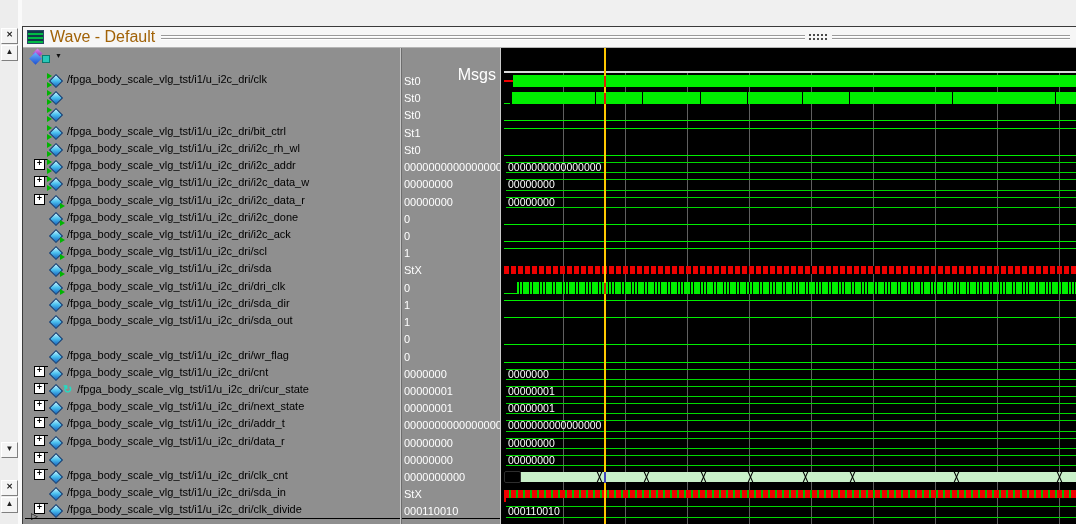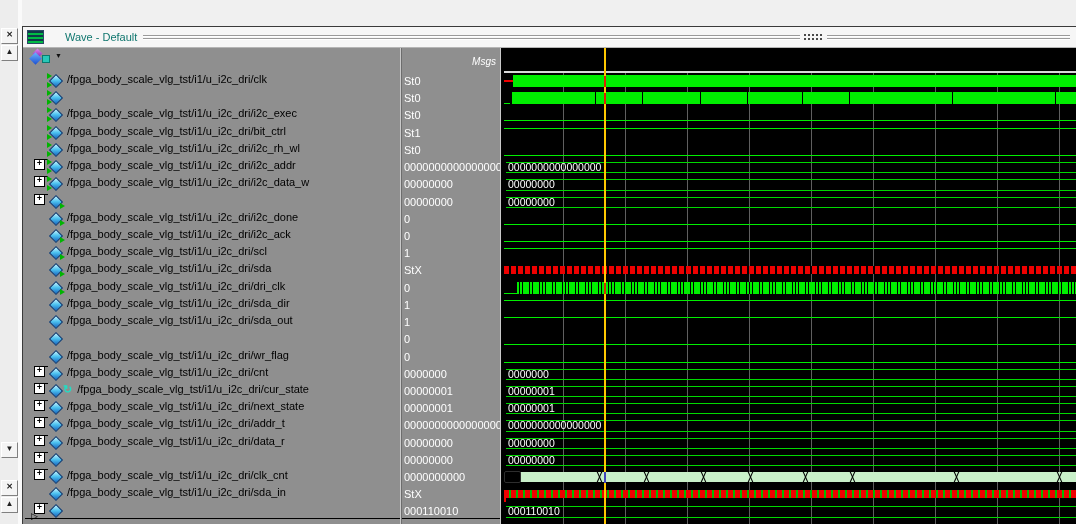--- a/index.html
+++ b/index.html
@@ -11,21 +11,21 @@
            border:1px solid;border-color:#ffffff #808080 #808080 #ffffff;
            font:bold 8px/12px "Liberation Sans",sans-serif;text-align:center;color:#222;cursor:pointer;}
   .gapcol{position:absolute;left:18px;top:0;width:4px;bottom:0;background:#fafafa;}
   
   .wavewin{position:absolute;left:22px;top:26px;right:0;bottom:0;background:var(--panel_gray);
            border-left:1px solid #3a3a3a;border-top:1px solid #3a3a3a;}
   .titlebar{position:absolute;left:0;right:0;top:0;height:21px;background:#f6f6f6;
             border-bottom:1px solid #b5b5b5;display:flex;align-items:center;padding-left:4px;box-sizing:border-box;}
   .winicon{width:15px;height:12px;border:1px solid #2a4a66;
            background:repeating-linear-gradient(0deg,#00bb44 0 2px,#10384a 2px 4px);}
-  .wintitle{margin-left:21px;font-size:11px;color:#0f766e;white-space:nowrap;}
+  .wintitle{margin-left:6px;font-size:16px;color:#a16207;white-space:nowrap;}
   .groove{flex:1;display:flex;align-items:center;margin:0 6px;height:10px;}
   .gline{height:7px;background:linear-gradient(#f6f6f6 0 1px,#9a9a9a 1px 2px,#ffffff 2px 3px,
           #f6f6f6 3px 4px,#9a9a9a 4px 5px,#ffffff 5px 6px,#f6f6f6 6px);}
   .gl1{flex:1 1 73%;} .gl2{flex:1 1 27%;}
   .grip{width:22px;height:9px;margin:0 3px;
         background-image:radial-gradient(#4a4a4a 0.9px,transparent 1.1px);background-size:4px 4px;}
   
   .panel{position:absolute;top:21px;bottom:0;background:var(--panel_gray);overflow:hidden;}
   .names{left:2px;width:375px;}
   .div1{position:absolute;top:21px;bottom:0;left:377px;width:2px;
@@ -36,21 +36,21 @@
   .wave-panel{left:481px;right:0;background:var(--wave_bg);}
   
   .ntoolbar{position:absolute;top:0;left:0;right:0;height:18px;}
   .sigicon-cluster{position:absolute;left:6px;top:2px;width:24px;height:14px;}
   .cl-p{position:absolute;left:3px;top:0;width:7px;height:7px;transform:rotate(45deg);
         background:linear-gradient(135deg,#e080f0,#8020a8);}
   .cl-b{position:absolute;left:0px;top:4px;width:9px;height:9px;transform:rotate(45deg);
         background:linear-gradient(135deg,#6fb4ff,#1b4fd0);}
   .cl-t{position:absolute;left:11px;top:5px;width:6px;height:6px;background:#28c8b8;border:1px solid #0a7a70;}
   .tb-caret{position:absolute;left:30px;top:4px;font-size:7px;color:#111;cursor:pointer;}
-  .msgs-head{position:absolute;top:8px;right:4px;font-size:10px;color:#fff;font-style:italic;}
+  .msgs-head{position:absolute;top:18px;right:4px;font-size:16px;color:#fff;}
   
   .rows{position:absolute;top:25px;left:0;right:0;}
   .nrow{display:flex;height:17.23px;padding-left:9px;box-sizing:border-box;cursor:default;}
   .expander{width:9px;height:9px;flex:0 0 9px;background:#fff;border:1px solid #000;
             font:bold 9px/8px "Liberation Mono",monospace;text-align:center;color:#000;cursor:pointer;}
   .conn{width:3px;height:1px;flex:0 0 3px;background:#000;}
   .exp-spacer{width:14px;flex:0 0 14px;}
   .icon-box{position:relative;width:15px;height:15px;flex:0 0 15px;}
   .diamond{position:absolute;left:3px;top:3px;width:8px;height:8px;transform:rotate(45deg);
            background:linear-gradient(135deg,#c8f4ff 0%,#4ec3f0 45%,#1565c0 100%);border:1px solid #0a3c78;}
@@ -137,21 +137,20 @@
           <span class="exp-spacer"></span>
           <span class="icon-box icon-input">
             <span class="diamond"></span>
           </span>
         </div>
         <div class="nrow">
           <span class="exp-spacer"></span>
           <span class="icon-box icon-input">
             <span class="diamond"></span>
           </span>
-          <span class="sig-name">/fpga_body_scale_vlg_tst/i1/u_i2c_dri/i2c_exec</span>
         </div>
         <div class="nrow">
           <span class="exp-spacer"></span>
           <span class="icon-box icon-input">
             <span class="diamond"></span>
           </span>
           <span class="sig-name">/fpga_body_scale_vlg_tst/i1/u_i2c_dri/bit_ctrl</span>
         </div>
         <div class="nrow">
           <span class="exp-spacer"></span>
@@ -175,20 +174,21 @@
             <span class="diamond"></span>
           </span>
           <span class="sig-name">/fpga_body_scale_vlg_tst/i1/u_i2c_dri/i2c_data_w</span>
         </div>
         <div class="nrow">
           <span class="expander">+</span>
           <span class="conn"></span>
           <span class="icon-box icon-output">
             <span class="diamond"></span>
           </span>
+          <span class="sig-name">/fpga_body_scale_vlg_tst/i1/u_i2c_dri/i2c_data_r</span>
         </div>
         <div class="nrow">
           <span class="exp-spacer"></span>
           <span class="icon-box icon-output">
             <span class="diamond"></span>
           </span>
           <span class="sig-name">/fpga_body_scale_vlg_tst/i1/u_i2c_dri/i2c_done</span>
         </div>
         <div class="nrow">
           <span class="exp-spacer"></span>
@@ -307,20 +307,21 @@
             <span class="diamond"></span>
           </span>
           <span class="sig-name">/fpga_body_scale_vlg_tst/i1/u_i2c_dri/sda_in</span>
         </div>
         <div class="nrow">
           <span class="expander">+</span>
           <span class="conn"></span>
           <span class="icon-box icon-internal">
             <span class="diamond"></span>
           </span>
+          <span class="sig-name">/fpga_body_scale_vlg_tst/i1/u_i2c_dri/clk_divide</span>
         </div>
       </div>
     <div class="bottomrule"></div>
     <span class="resize-tri">▷</span>
   </div>
   <div class="div1"></div>
 
   <div class="panel values">
     <div class="ntoolbar">
       <span class="msgs-head">Msgs</span>

